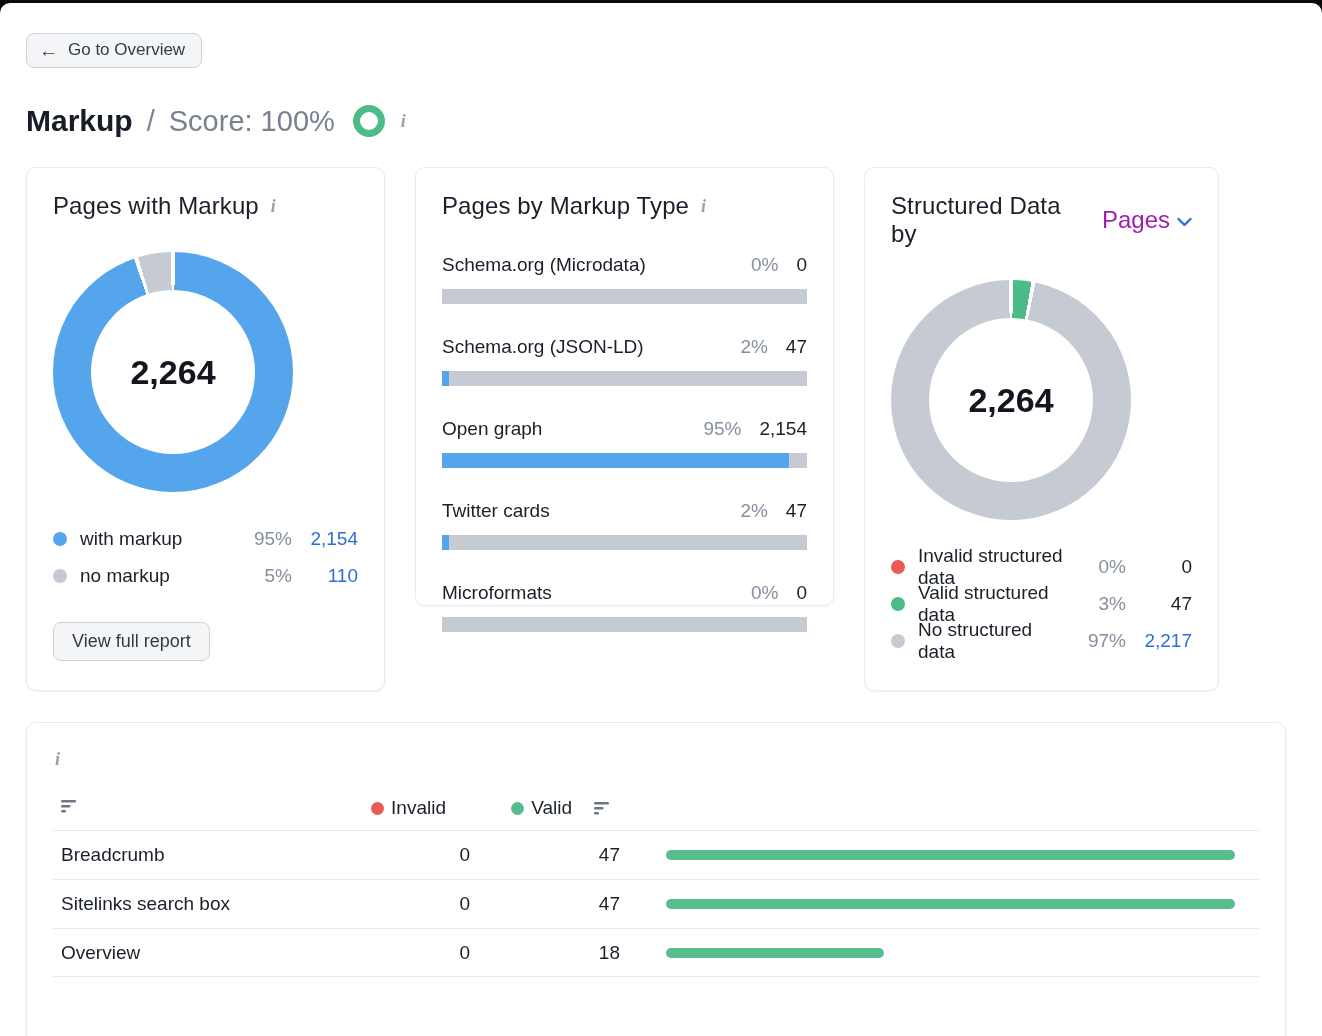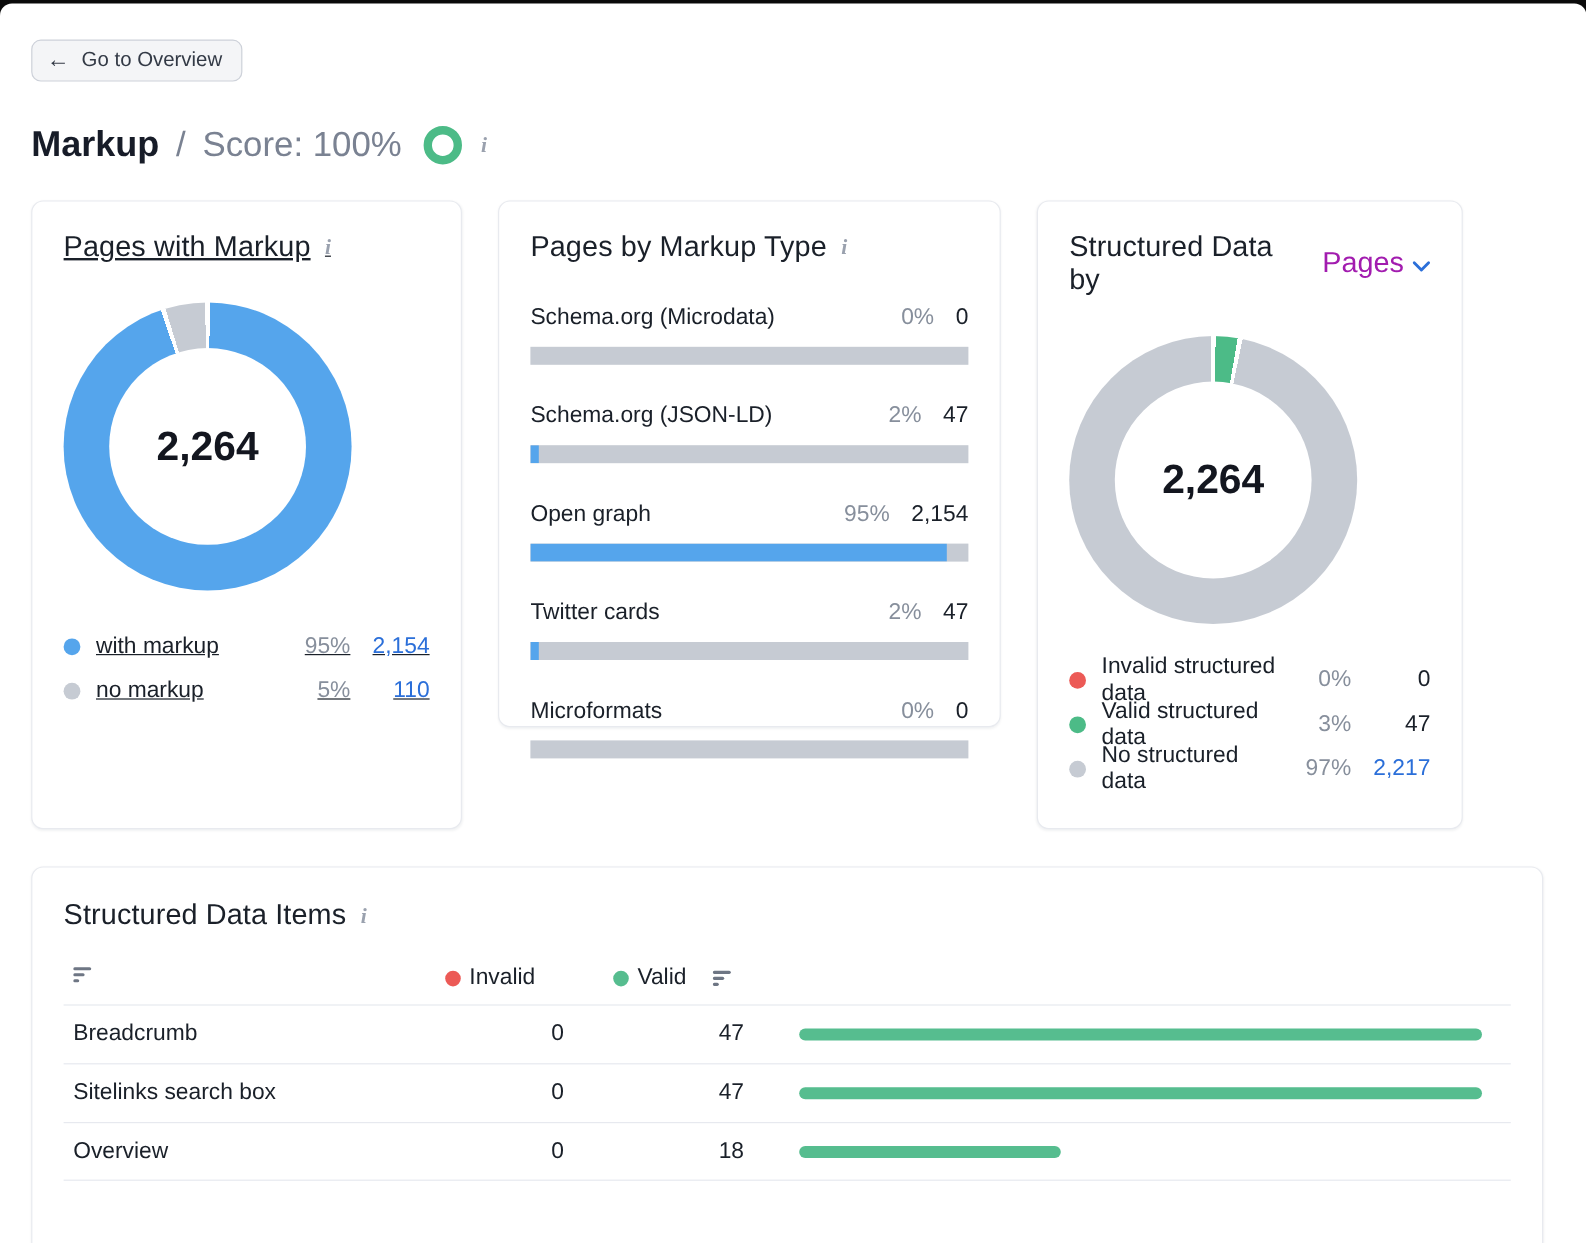--- a/index.html
+++ b/index.html
@@ -29,21 +29,21 @@
     font-family:"Liberation Serif", serif; font-style:italic; font-weight:700;
     color:#9aa1ae; font-size:18px; cursor:pointer; padding:0 2px;
   }
 
   
   .cards-row { display:flex; gap:30px; margin-top:29px; }
   .card {
     background:#fff; border:1px solid #e8eaef; border-radius:10px;
     box-shadow:0 1px 2px rgba(24,32,48,.06); padding:24px 26px;
   }
-  .card-1 { width:359px; height:524px;text-decoration:underline; }
+  .card-1 { width:359px; height:524px; }
   .card-2 { width:419px; height:439px; }
   .card-3 { width:355px; height:524px; }
   .card-title-row { display:flex; align-items:center; gap:10px; }
   .card-title { font-size:24px; font-weight:500; color:#1a2029; letter-spacing:.1px; }
 
   
   .donut { width:240px; height:240px; border-radius:50%; position:relative; margin-top:32px; }
   .donut-hole {
     position:absolute; inset:38px; background:#fff; border-radius:50%;
     display:flex; align-items:center; justify-content:center;
@@ -139,20 +139,21 @@
           <span class="legend-pct">95%</span>
           <span class="legend-val link">2,154</span>
         </div>
         <div class="legend-row">
           <span class="dot" style="background: rgb(198, 203, 211);"></span>
           <span class="legend-label">no markup</span>
           <span class="legend-pct">5%</span>
           <span class="legend-val link">110</span>
         </div>
       </div>
+      <button class="report-btn">View full report</button>
     </div>
 
     <div class="card card-2">
       <div class="card-title-row">
         <span class="card-title">Pages by Markup Type</span>
         <span class="info-i">i</span>
       </div>
       <div class="mrows">
 
         <div class="mrow">
@@ -257,21 +258,20 @@
           <span class="legend-pct">97%</span>
           <span class="legend-val link">2,217</span>
         </div>
       </div>
     </div>
   </div>
 
   
   <div class="card card-bottom">
     <div class="card-title-row">
-      <span class="card-title">Structured Data Items</span>
       <span class="info-i">i</span>
     </div>
 
     <div class="table-wrap">
       <div class="thead">
         <div>
           <span class="sort-icon">
             <svg width="18" height="15" viewBox="0 0 18 15">
                 <rect x="0" y="1" width="15" height="2.6" rx="1.3" fill="#6e7684"></rect>
                 <rect x="0" y="6" width="9.5" height="2.6" rx="1.3" fill="#6e7684"></rect>

